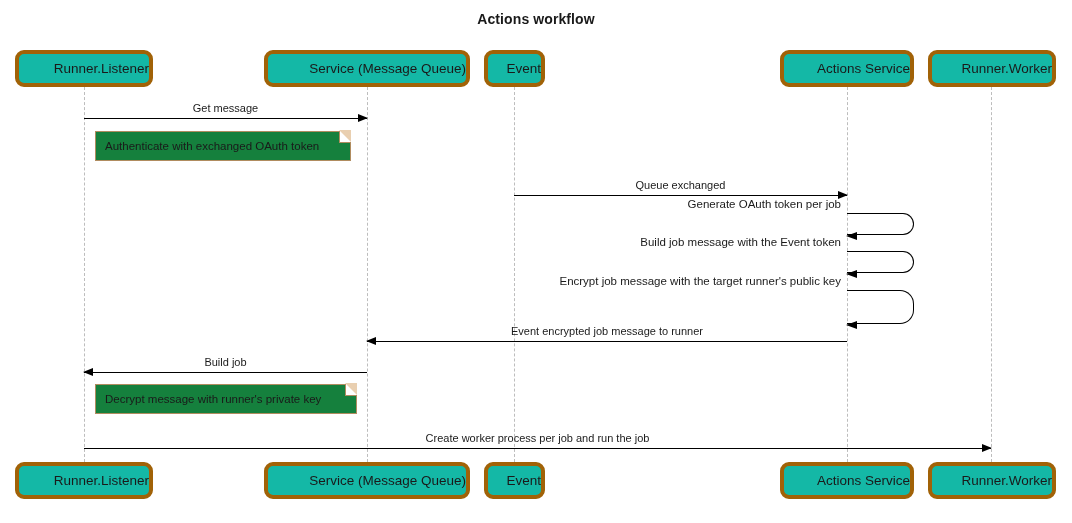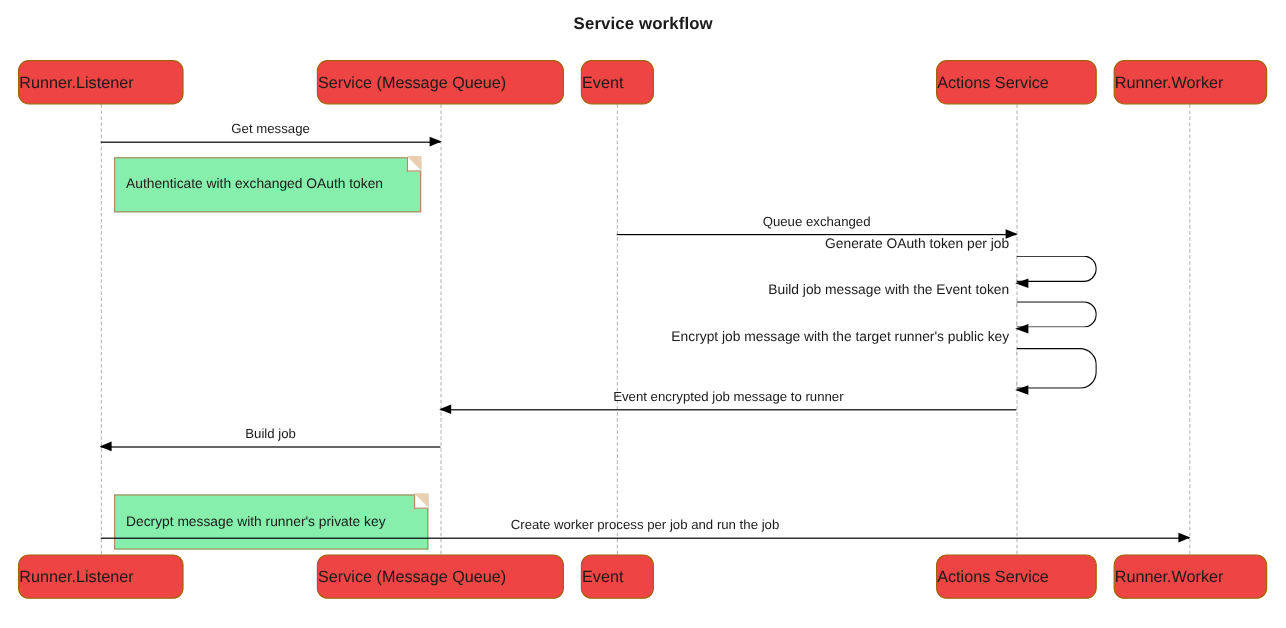--- a/index.html
+++ b/index.html
@@ -31,26 +31,26 @@
   .lifeline{
     position:absolute;
     width:0;
     border-left:1px dashed #bdbdbd;
   }
 
   
   .participant{
     position:absolute;
     height:37px;
-    background:#ef4444;
-    border:1px solid #a16207;
+    background:#14b8a6;
+    border:4px solid #a16207;
     border-radius:9px;
     display:flex;
     align-items:center;
-    justify-content:flex-start;
+    justify-content:flex-end;
     box-sizing:border-box;
     color:#1a1a1a;
     font-size:13.5px;
     white-space:nowrap;
   }
 
   
   .msg{ position:absolute; height:0; }
   .msg .line{
     position:absolute;
@@ -105,22 +105,22 @@
     margin-right:6px;
     font-size:11.5px;
     color:#1a1a1a;
     white-space:nowrap;
     text-align:right;
   }
 
   
   .note{
     position:absolute;
-    height:46px;
-    background:#86efac;
+    height:30px;
+    background:#15803d;
     border:1px solid #b08c60;
     box-sizing:border-box;
     display:flex;
     align-items:center;
     font-size:11.5px;
     color:#1a1a1a;
     padding-left:9px;
     padding-right:4px;
     white-space:nowrap;
   }
@@ -140,35 +140,35 @@
     width:0;height:0;
     border-left:12px solid transparent;
     border-top:12px solid #e9cfb0;
   }
 </style>
 </head>
 <body>
 
 <div id="diagram">
 
-  <div class="title">Service workflow</div>
+  <div class="title">Actions workflow</div>
 
   <div id="layer-lifelines">
       <div class="lifeline" style="left: 84px; top: 87px; height: 375px;"></div>
       <div class="lifeline" style="left: 367px; top: 87px; height: 375px;"></div>
       <div class="lifeline" style="left: 514px; top: 87px; height: 375px;"></div>
       <div class="lifeline" style="left: 847px; top: 87px; height: 375px;"></div>
       <div class="lifeline" style="left: 991px; top: 87px; height: 375px;"></div>
     </div>
   <div id="layer-notes">
       <div class="note" style="left: 95px; top: 131px; width: 256px;">
         <span>Authenticate with exchanged OAuth token</span>
         <div class="fold"></div>
       </div>
-      <div class="note" style="left: 95px; top: 384px; width: 262px; margin-top: 28px;">
+      <div class="note" style="left: 95px; top: 384px; width: 262px;">
         <span>Decrypt message with runner's private key</span>
         <div class="fold"></div>
       </div>
     </div>
   <div id="layer-messages">
       <div class="msg" style="left: 84px; width: 283px; top: 118px;">
         <div class="line"></div>
         <div class="head right"></div>
         <div class="label">Get message</div>
       </div>

